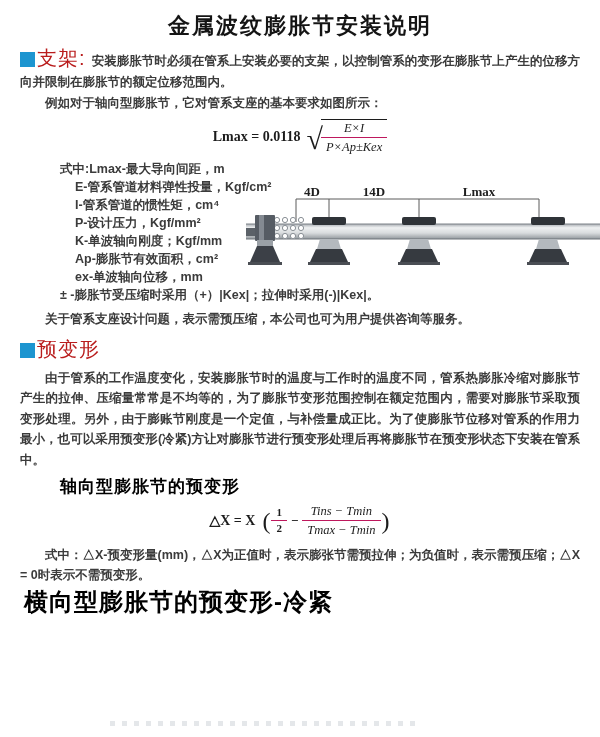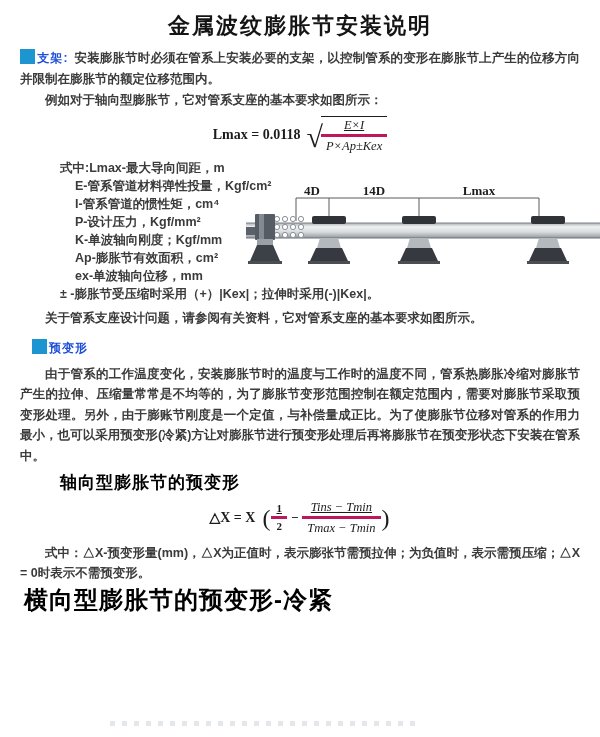--- a/index.html
+++ b/index.html
@@ -10,36 +10,36 @@
   }
   
   .doc-title{
     margin:12px 0 8px;text-align:center;font-size:22px;font-weight:700;
     color:#141414;letter-spacing:2px;line-height:28px;
   }
   
   .sec-head-inline{white-space:nowrap;}
   .sq{display:inline-block;width:15px;height:15px;background:#1d95d0;
       margin-right:2px;vertical-align:-2px;}
-  .sec-label{color:#1d4ed8;font-size:12px;font-weight:700;letter-spacing:1px;margin-right:6px;}
-  .sec-head-block{margin:8px 12px 4px;line-height:24px;}
+  .sec-label{color:#b91c1c;font-size:20px;font-weight:400;letter-spacing:1px;margin-right:6px;}
+  .sec-head-block{margin:8px 0 4px;line-height:24px;}
   
   .para{margin:0;line-height:20px;text-align:justify;font-weight:600;}
   .para.first-line-head{text-indent:0;line-height:21px;}
   .indent{text-indent:2em;}
   .lh{line-height:20.5px;}
   
   .formula{
     text-align:center;font-family:"Liberation Serif",serif;color:#1c1c1c;
     margin:4px 0;line-height:1;
   }
   .f-lhs{font-weight:700;font-size:14px;font-style:normal;vertical-align:middle;margin-right:6px;}
   .frac{display:inline-block;vertical-align:middle;text-align:center;
         font-style:italic;font-size:12.5px;line-height:1.3;}
-  .frac .num{display:block;border-bottom:3px solid #be185d;padding:0 5px 1px;text-decoration:underline;}
+  .frac .num{display:block;border-bottom:1px solid #be185d;padding:0 5px 1px;}
   .frac .den{display:block;padding:1px 5px 0;}
   .frac.small{font-style:normal;font-weight:700;font-size:11px;line-height:1.2;}
   .sqrt{display:inline-flex;align-items:center;vertical-align:middle;}
   .rad{font-size:30px;font-weight:400;line-height:.85;margin-right:-2px;transform:translateY(1px);}
   .radicand{border-top:1.6px solid #1c1c1c;}
   .op{vertical-align:middle;font-size:13px;font-weight:700;margin:0 4px;font-style:normal;}
   .paren{vertical-align:middle;font-size:24px;font-weight:400;font-style:normal;margin:0 1px;}
   
   .defs-wrap{position:relative;min-height:146px;margin-top:2px;}
   .defs{list-style:none;margin:0;padding:0 0 0 40px;line-height:18px;font-weight:600;}
@@ -158,21 +158,21 @@
       </g>
       <g>
         <rect x="285" y="31" width="34" height="8" rx="2" fill="#2f3338"></rect>
         <polygon points="293,53 311,53 314,63 290,63" fill="#b4b9be"></polygon>
         <polygon points="289,63 315,63 321,76 283,76" fill="#363a40"></polygon>
         <rect x="281" y="76" width="42" height="3" fill="#4a4e54"></rect>
       </g>
     </svg>
   </div>
 
-  <p class="note indent">关于管系支座设计问题，请参阅有关资料，它对管系支座的基本要求如图所示。</p>
+  <p class="note indent">关于管系支座设计问题，表示需预压缩，本公司也可为用户提供咨询等服务。</p>
 
   <div class="sec-head-block">
     <span class="sq"></span><span class="sec-label">预变形</span>
   </div>
   <p class="para indent lh">由于管系的工作温度变化，安装膨胀节时的温度与工作时的温度不同，管系热膨胀冷缩对膨胀节产生的拉伸、压缩量常常是不均等的，为了膨胀节变形范围控制在额定范围内，需要对膨胀节采取预变形处理。另外，由于膨账节刚度是一个定值，与补偿量成正比。为了使膨胀节位移对管系的作用力最小，也可以采用预变形(冷紧)方让对膨胀节进行预变形处理后再将膨胀节在预变形状态下安装在管系中。</p>
 
   <h2 class="sub-head axial">轴向型膨胀节的预变形</h2>
 
   <div class="formula" style="margin:5px 0 6px;">
     <span class="f-lhs">△X = X</span><span class="paren">(</span><span class="frac small"><span class="num">1</span><span class="den">2</span></span><span class="op">−</span><span class="frac"><span class="num">Tins − Tmin</span><span class="den">Tmax − Tmin</span></span><span class="paren">)</span>

